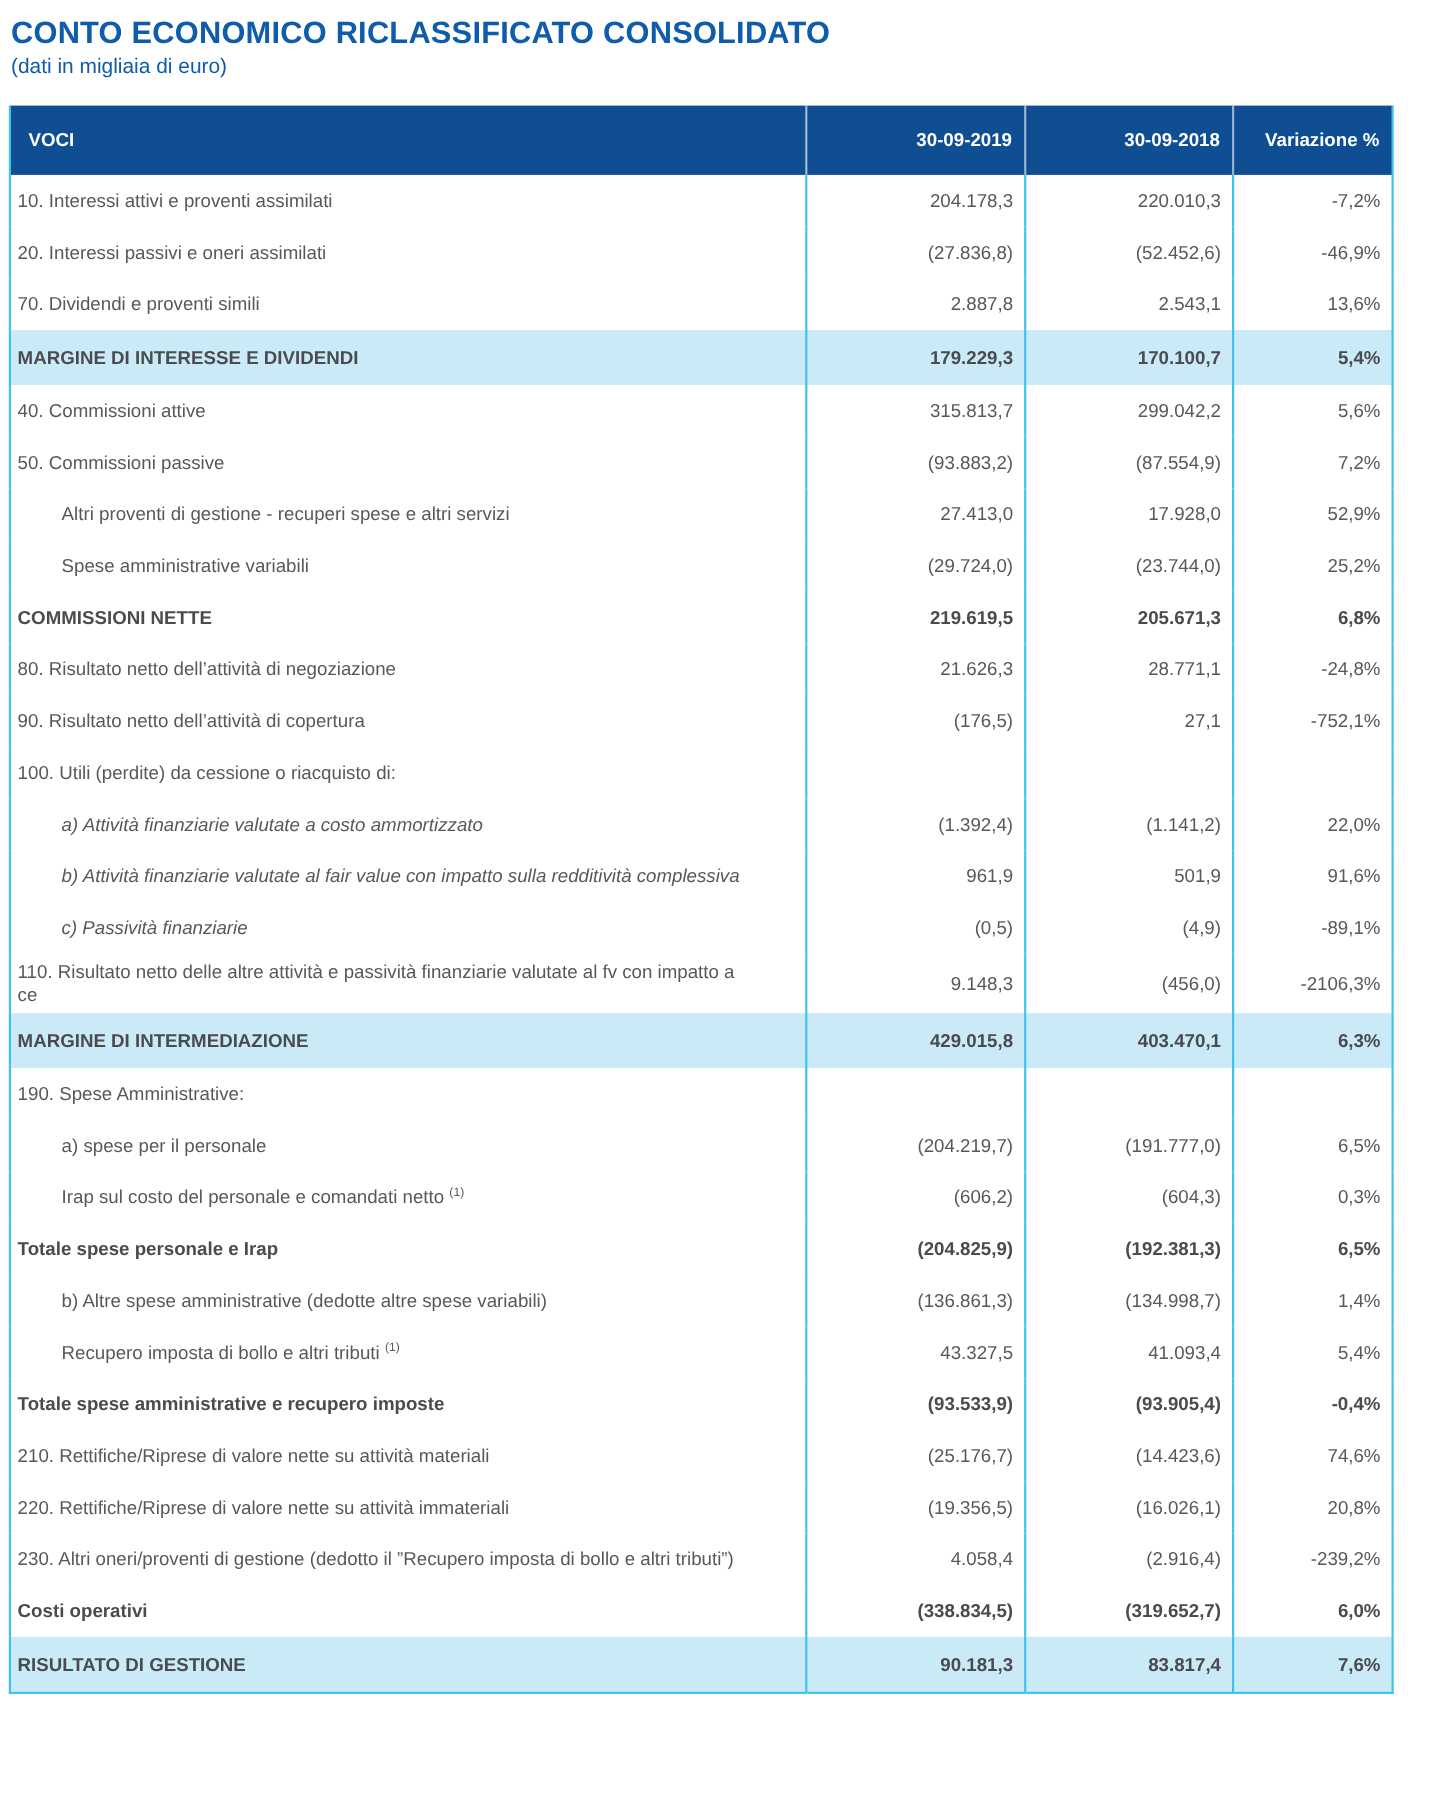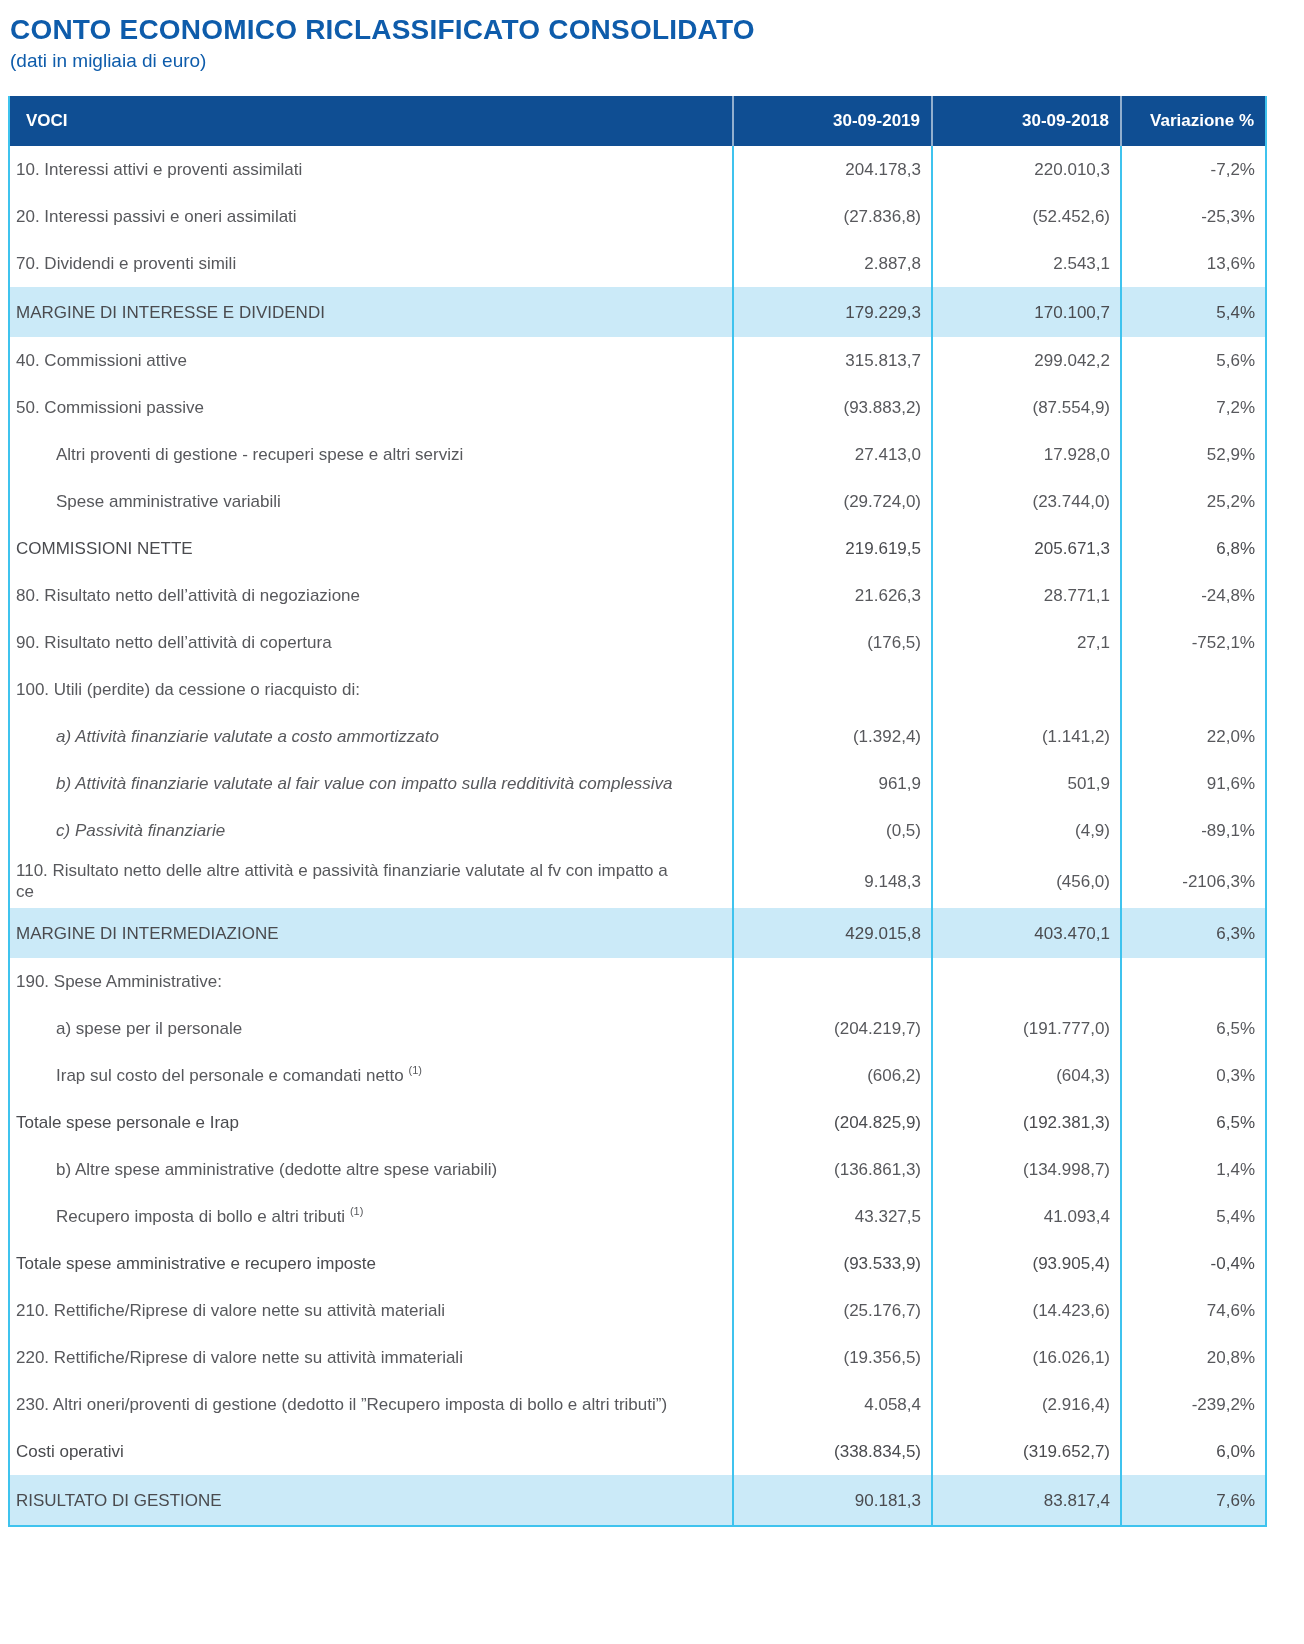--- a/index.html
+++ b/index.html
@@ -44,21 +44,21 @@
   }
   col.c1{ width:724px; }
   col.c2{ width:199px; }
   col.c3{ width:189px; }
   col.c4{ width:145px; }
   thead th{
     background:var(--header-bg);
     color:var(--header-text);
     font-size:17px;
     font-weight:bold;
-    height:50px;
+    height:63px;
     vertical-align:middle;
     white-space:nowrap;
   }
   thead th.h-label{ text-align:left; padding-left:16px; }
   thead th.h-num{ text-align:right; padding-right:11px; border-left:2px solid rgba(255,255,255,0.55);margin-top:46px; }
   tbody td{
     font-size:17px;
     height:35px;
     padding:6px 10px;
     vertical-align:middle;
@@ -66,21 +66,21 @@
   }
   tbody td.c-label{ text-align:left; padding-left:6px; padding-right:56px; }
   tbody td.c-label.indent{ padding-left:46px; }
   tbody td.c-label.italic{ font-style:italic; }
   tbody td.c-num{
     text-align:right;
     border-left:2px solid var(--line-cyan);
     white-space:nowrap;
   }
   tr.bold td, tr.highlight td{
-    font-weight:normal;
+    font-weight:bold;
     color:var(--bold-text);
   }
   tr.highlight td{
     background:var(--band-bg);
     height:38px;
   }
   sup.fn{
     font-size:11px;
     line-height:0;
     vertical-align:super;
@@ -112,21 +112,21 @@
         <tr>
           <td class="c-label"><span>10. Interessi attivi e proventi assimilati</span></td>
           <td class="c-num">204.178,3</td>
           <td class="c-num">220.010,3</td>
           <td class="c-num">-7,2%</td>
         </tr>
         <tr>
           <td class="c-label"><span>20. Interessi passivi e oneri assimilati</span></td>
           <td class="c-num">(27.836,8)</td>
           <td class="c-num">(52.452,6)</td>
-          <td class="c-num">-25,3%</td>
+          <td class="c-num">-46,9%</td>
         </tr>
         <tr>
           <td class="c-label"><span>70. Dividendi e proventi simili</span></td>
           <td class="c-num">2.887,8</td>
           <td class="c-num">2.543,1</td>
           <td class="c-num">13,6%</td>
         </tr>
         <tr class="highlight">
           <td class="c-label"><span>MARGINE DI INTERESSE E DIVIDENDI</span></td>
           <td class="c-num">179.229,3</td>

